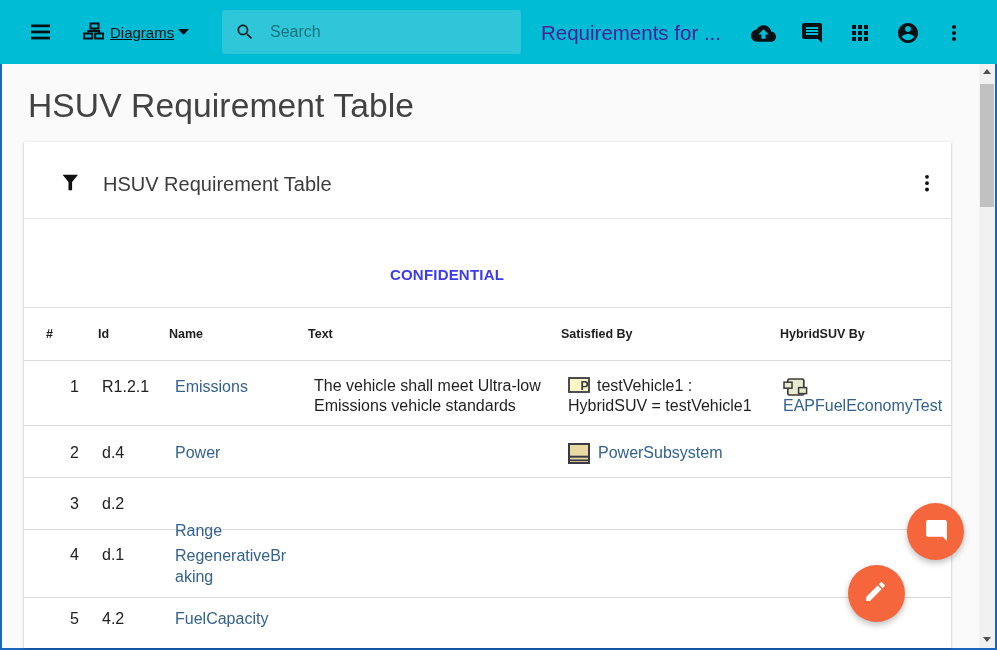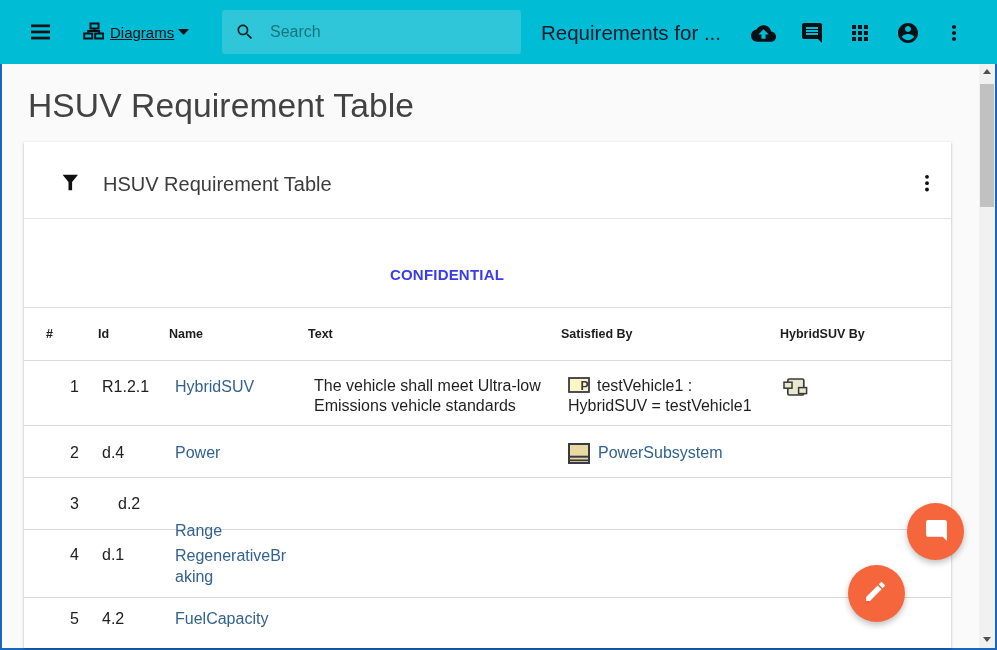--- a/index.html
+++ b/index.html
@@ -5,21 +5,21 @@
   * { margin:0; padding:0; box-sizing:border-box; }
   html,body { width:997px; height:650px; overflow:hidden; background:#fff;
     font-family:"Liberation Sans", sans-serif; }
   .abs { position:absolute; }
 
   
   .appbar { position:absolute; left:0; top:0; width:997px; height:64px; background:#00BCD4; z-index:30; }
   .searchbox { position:absolute; left:222px; top:10px; width:299px; height:44px;
     background:#2EC6D8; border-radius:3px; }
   .search-ph { position:absolute; left:48px; top:13px; font-size:16px; color:rgba(0,0,0,0.43); }
-  .appbar-title { position:absolute; left:541px; top:21px; font-size:20.5px; color:#0f172a; white-space:nowrap; }
+  .appbar-title { position:absolute; left:541px; top:21px; font-size:20.5px; color:#4c1d95; white-space:nowrap; }
   .dg-label { position:absolute; left:110px; top:24px; font-size:15px; color:#071014;text-decoration:underline; }
 
   
   .page { position:absolute; left:0; top:64px; width:997px; height:586px;
     background:#FAFAFA; border-left:2px solid #1A66BF; border-right:2px solid #1A66BF;
     border-bottom:2px solid #1A66BF; overflow:hidden; }
   h1.title { position:absolute; left:28px; top:87px; font-size:33.6px; font-weight:400;
     color:#424242; letter-spacing:0.1px; }
 
   .card { position:absolute; left:24px; top:142px; width:927px; height:506px; background:#fff;
@@ -67,43 +67,43 @@
 
 <div class="th" style="left:46px;">#</div>
 <div class="th" style="left:98px;">Id</div>
 <div class="th" style="left:169px;">Name</div>
 <div class="th" style="left:308px;">Text</div>
 <div class="th" style="left:561px;">Satisfied By</div>
 <div class="th" style="left:780px;">HybridSUV By</div>
 
 <div class="cell num" style="left:70px; top:376.5px;">1</div>
 <div class="cell num" style="left:102px; top:376.5px;">R1.2.1</div>
-<div class="cell link" style="left:175px; top:376.5px;">HybridSUV</div>
+<div class="cell link" style="left:175px; top:376.5px;">Emissions</div>
 <div class="cell" style="left:314px; top:375.5px; white-space:normal; width:235px;">The vehicle shall meet Ultra-low Emissions vehicle standards</div>
 <div class="cell" style="left:568px; top:375.5px;"><svg style="vertical-align:-2.5px; margin-right:7px;" width="22" height="16" viewBox="0 0 22 16">
       <rect x="1" y="1" width="20" height="14" fill="#FBF6C3" stroke="#3A3A46" stroke-width="1.8"></rect>
       <text x="12.6" y="12.6" font-size="12.2" font-weight="bold" fill="#3A3A46" font-family="Liberation Sans">P</text>
     </svg>testVehicle1 :<br>HybridSUV = testVehicle1</div>
 <div class="cell" style="left:783px; top:375.5px;"><svg style="vertical-align:-5px;" width="25" height="18" viewBox="0 0 25 18">
       <rect x="4.8" y="1" width="16" height="16" rx="1.5" fill="#E9E9CF" stroke="#3A3A3A" stroke-width="1.7"></rect>
       <rect x="1" y="4.2" width="8" height="6" fill="#E9E9CF" stroke="#3A3A3A" stroke-width="1.5"></rect>
       <rect x="15.6" y="9.6" width="8" height="6" fill="#E9E9CF" stroke="#3A3A3A" stroke-width="1.5"></rect>
-    </svg><br></div>
+    </svg><br><span class="link">EAPFuelEconomyTest</span></div>
 
 <div class="cell num" style="left:70px; top:442.5px;">2</div>
 <div class="cell num" style="left:102px; top:442.5px;">d.4</div>
 <div class="cell link" style="left:175px; top:442.5px;">Power</div>
 <div class="cell" style="left:568px; top:442.5px;"><svg style="vertical-align:-6px; margin-right:8px;" width="22" height="21" viewBox="0 0 22 21">
       <rect x="1" y="1" width="20" height="19" fill="#E9D9A2" stroke="#3A3A46" stroke-width="2"></rect>
       <line x1="1" y1="13.7" x2="21" y2="13.7" stroke="#3A3A46" stroke-width="2"></line>
       <line x1="1" y1="17.3" x2="21" y2="17.3" stroke="#3A3A46" stroke-width="1.7"></line>
     </svg><span class="link">PowerSubsystem</span></div>
 
 <div class="cell num" style="left:70px; top:493.5px;">3</div>
-<div class="cell num" style="left:102px; top:493.5px;margin-left:16px;">d.2</div>
+<div class="cell num" style="left:102px; top:493.5px;">d.2</div>
 <div class="cell link" style="left:175px; top:521px;text-align:right;">Range</div>
 
 <div class="cell num" style="left:70px; top:544.5px;">4</div>
 <div class="cell num" style="left:102px; top:544.5px;">d.1</div>
 <div class="cell link" style="left:175px; top:544.5px; line-height:21px;">RegenerativeBr<br>aking</div>
 
 <div class="cell num" style="left:70px; top:609px;">5</div>
 <div class="cell num" style="left:102px; top:609px;">4.2</div>
 <div class="cell link" style="left:175px; top:609px;">FuelCapacity</div>
 

